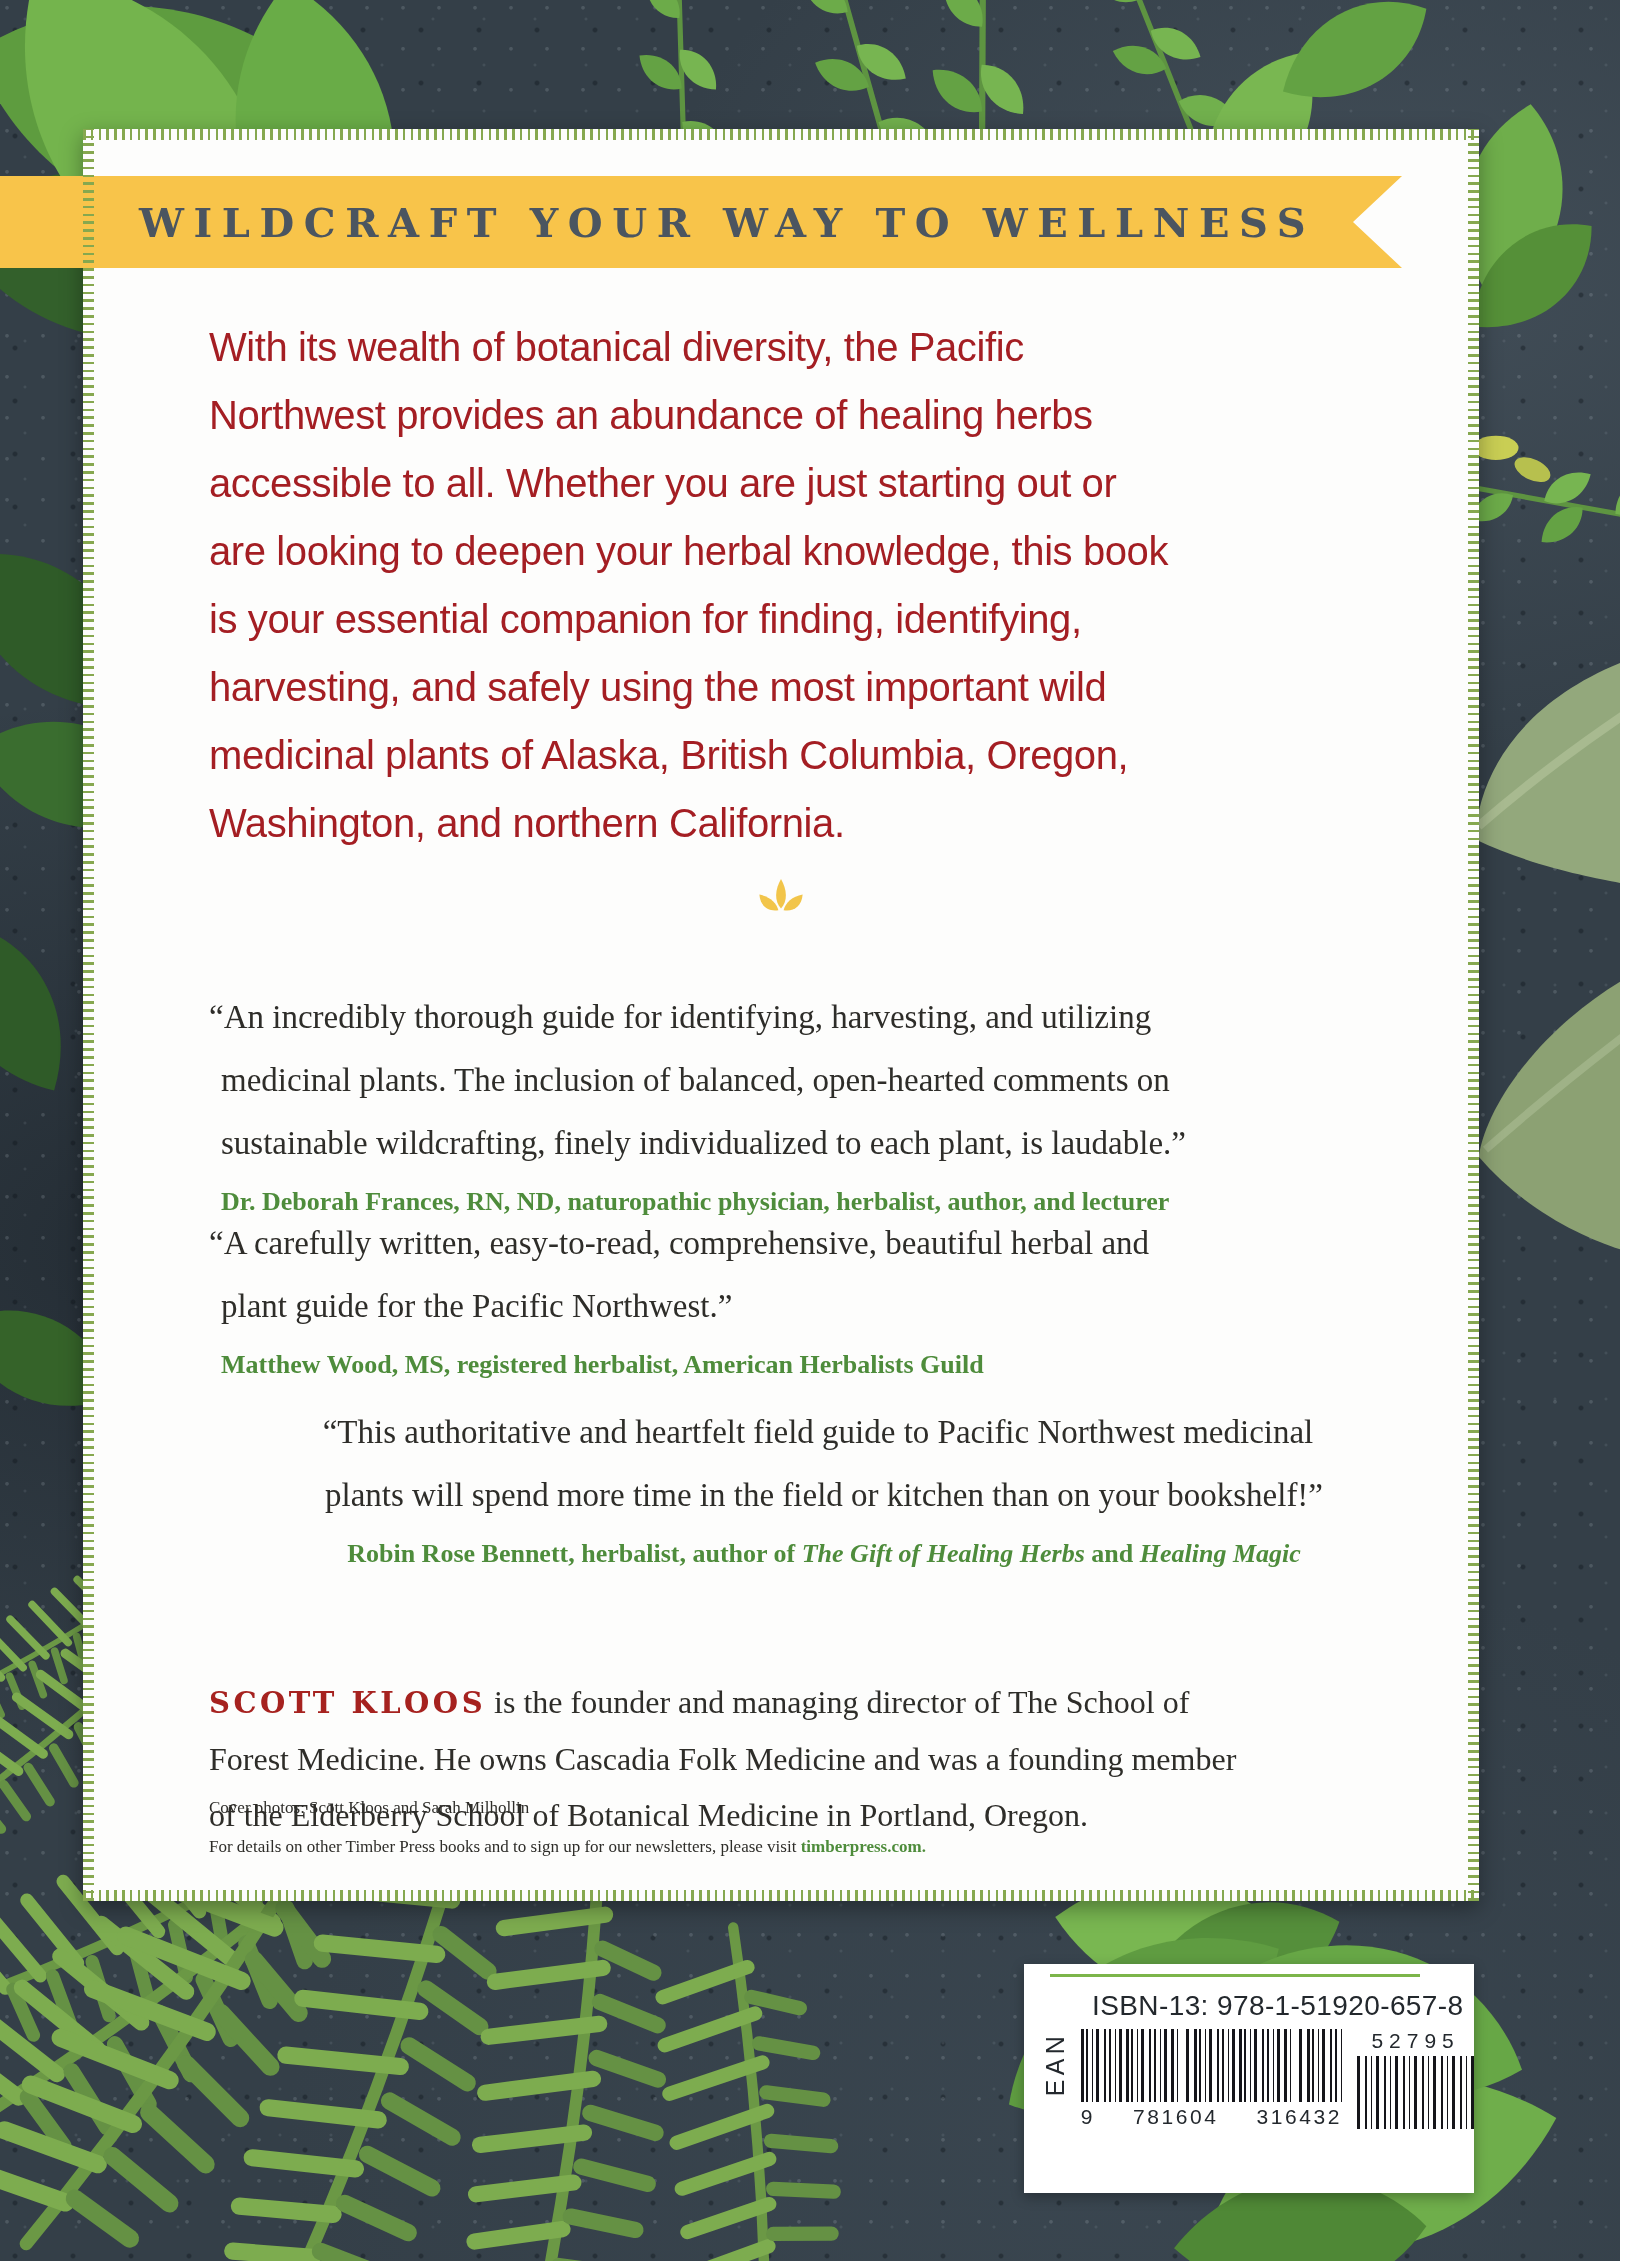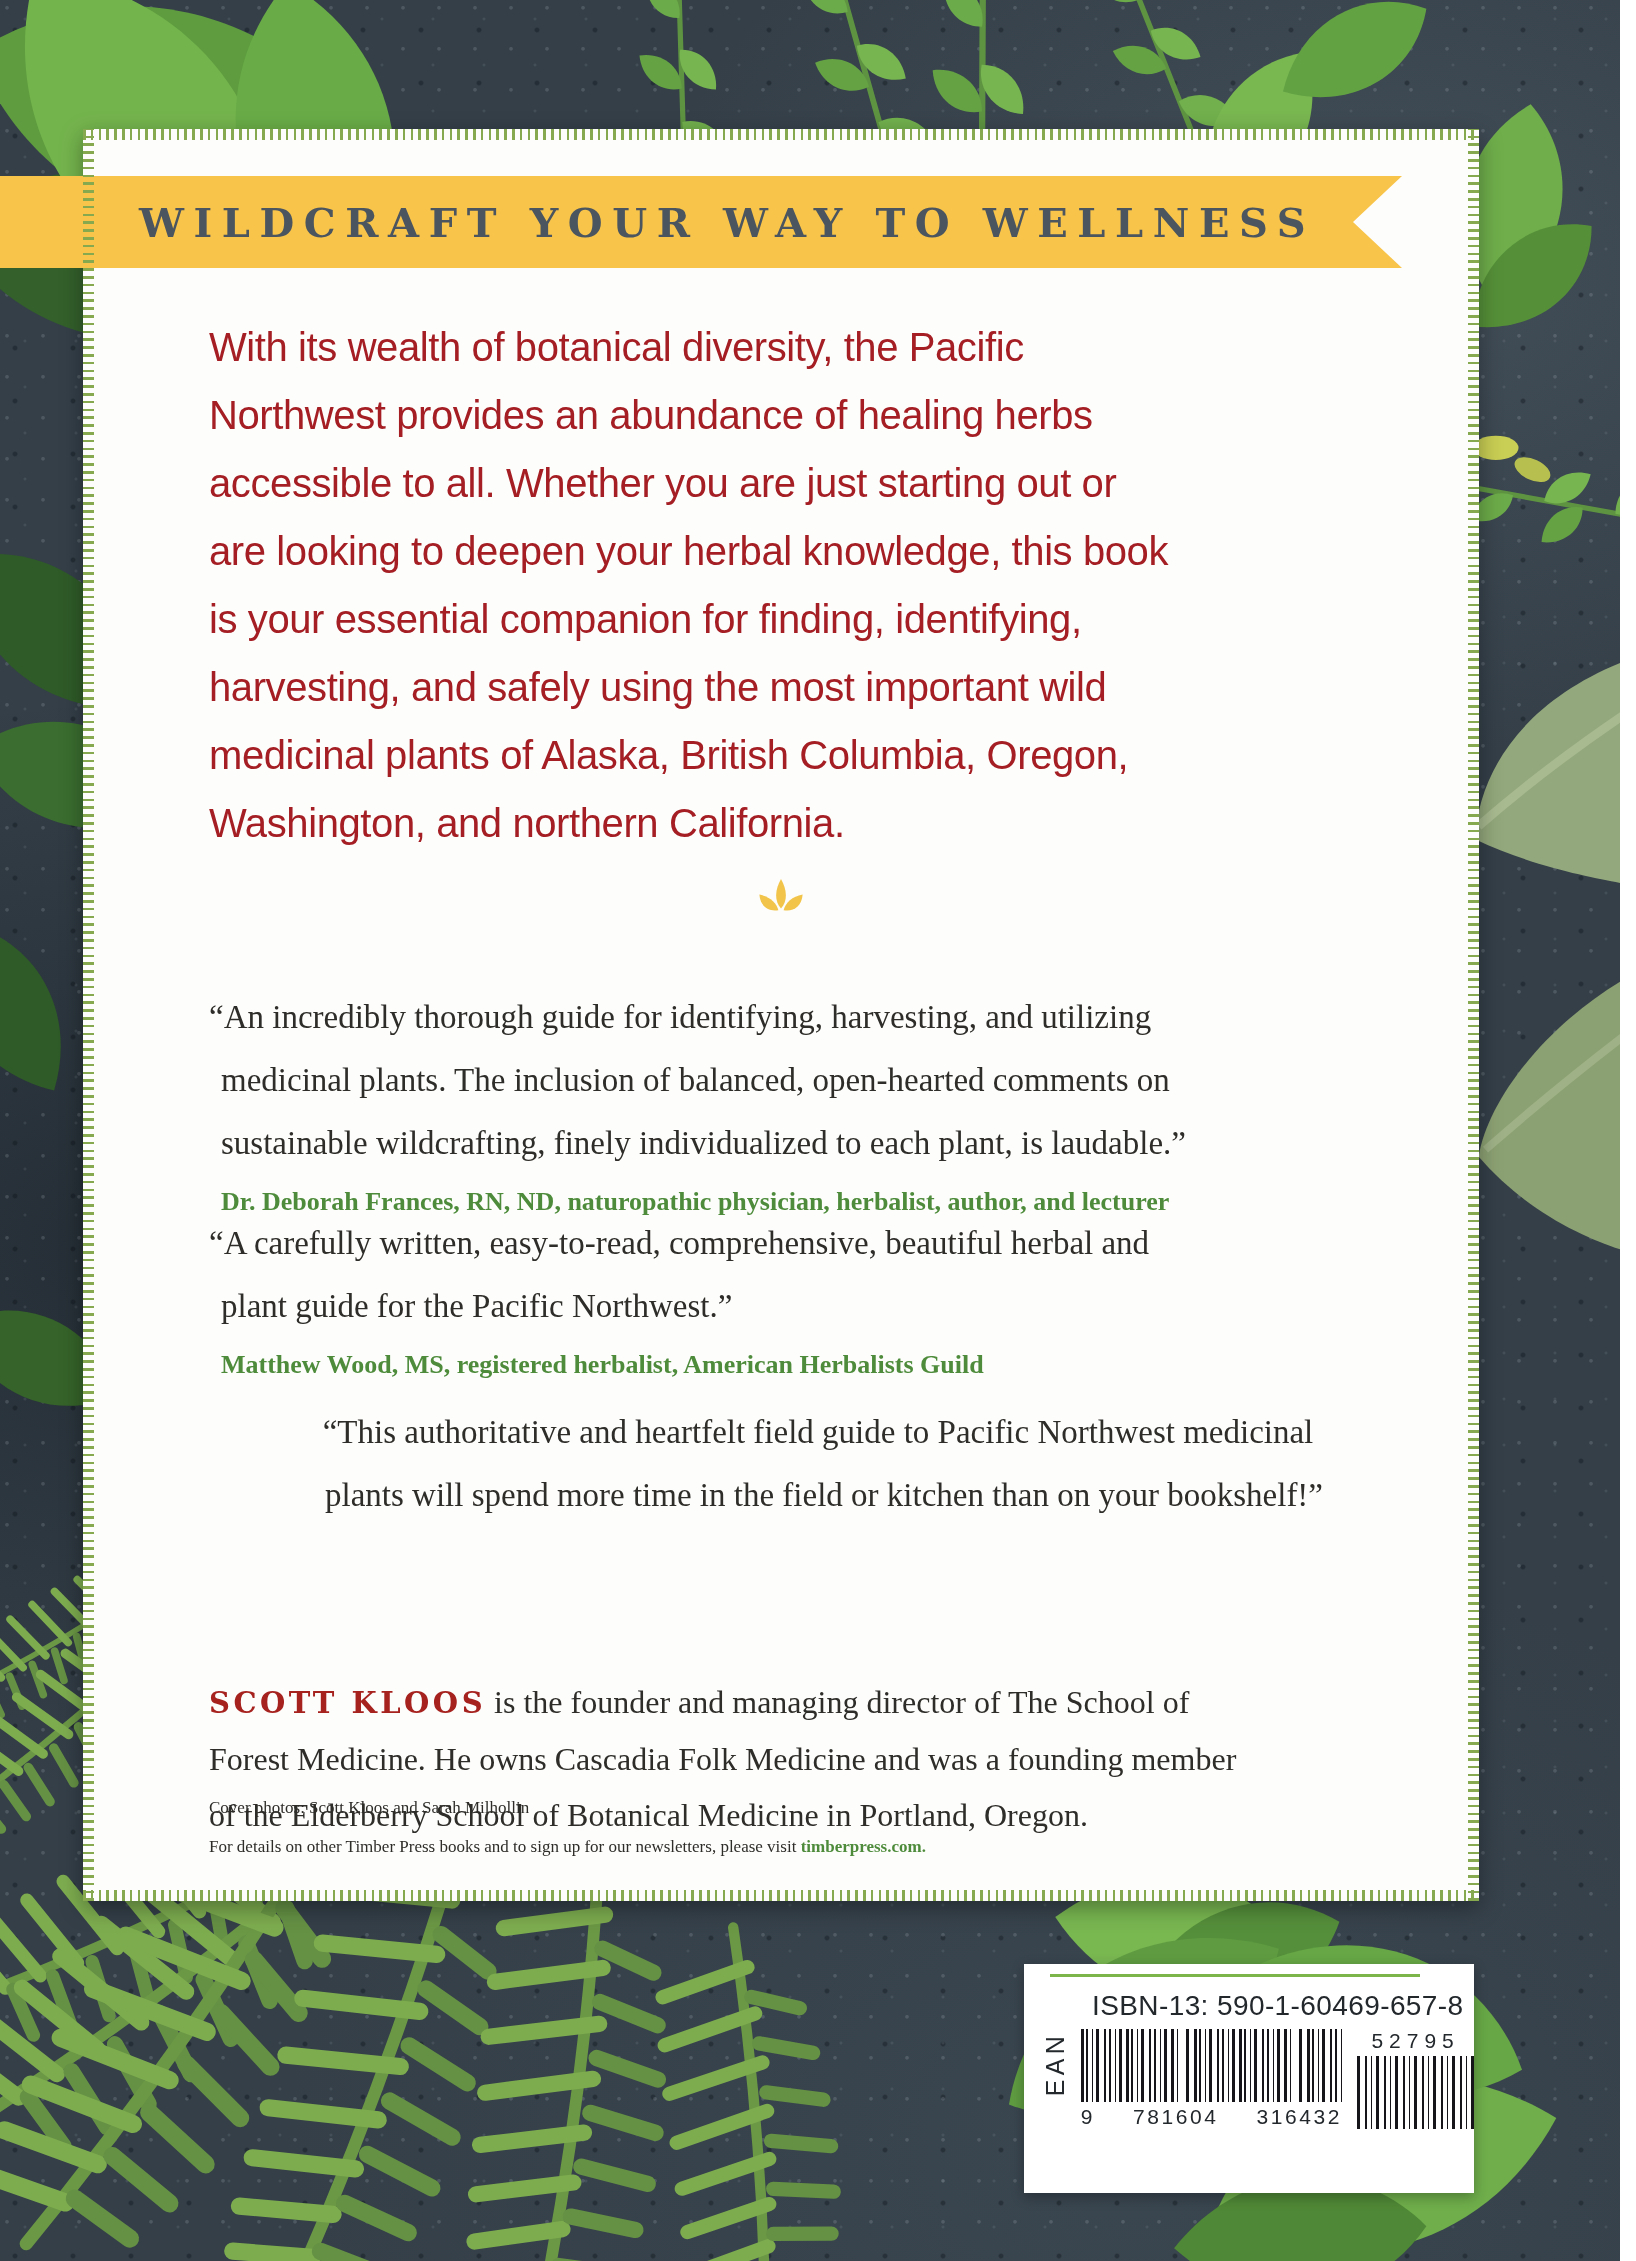--- a/index.html
+++ b/index.html
@@ -220,39 +220,42 @@
     <div class="block quote q1">
       <div class="qtext">“An incredibly thorough guide for identifying, harvesting, and utilizing
 medicinal plants. The inclusion of balanced, open-hearted comments on
 sustainable wildcrafting, finely individualized to each plant, is laudable.”</div>
       <div class="attr">Dr. Deborah Frances, RN, ND, naturopathic physician, herbalist, author, and lecturer</div>
     </div>
 
     <div class="block quote q3">
       <div class="qtext">“This authoritative and heartfelt field guide to Pacific Northwest medicinal
 plants will spend more time in the field or kitchen than on your bookshelf!”</div>
+      <div class="attr">
+        <span>Robin Rose Bennett, herbalist, author of </span><span class="btitle">The Gift of Healing Herbs</span><span> and </span><span class="btitle">Healing Magic</span>
+      </div>
     </div>
 
     <div class="block bio">
       <span class="author-name">SCOTT KLOOS</span><span class="bio-text"> is the founder and managing director of The School of
 Forest Medicine. He owns Cascadia Folk Medicine and was a founding member
 of the Elderberry School of Botanical Medicine in Portland, Oregon.</span>
     </div>
 
     <div class="block footer">
       <div>Cover photos: Scott Kloos and Sarah Milhollin</div>
       <div>
         <span>For details on other Timber Press books and to sign up for our newsletters, please visit </span><span class="link">timberpress.com.</span>
       </div>
     </div>
   </div>
 
   <div class="price-box">
     <div class="price-rule"></div>
-    <div class="isbn">ISBN-13: 590-1-60469-657-8</div>
+    <div class="isbn">ISBN-13: 978-1-51920-657-8</div>
     <div class="bc-row">
       <div class="ean">EAN</div>
       <div class="bc-main">
         <div class="bars"></div>
         <div class="digits">
           <span>9</span>
           <span>781604</span>
           <span>316432</span>
         </div>
       </div>

